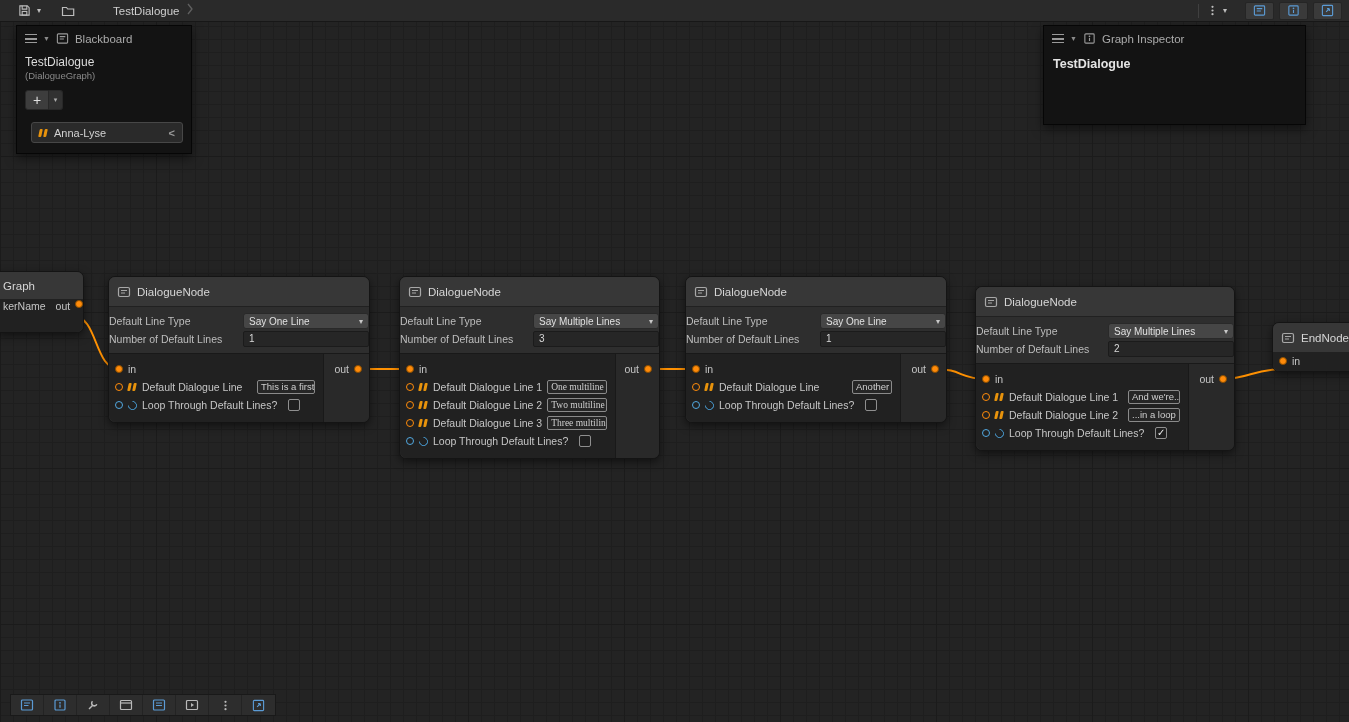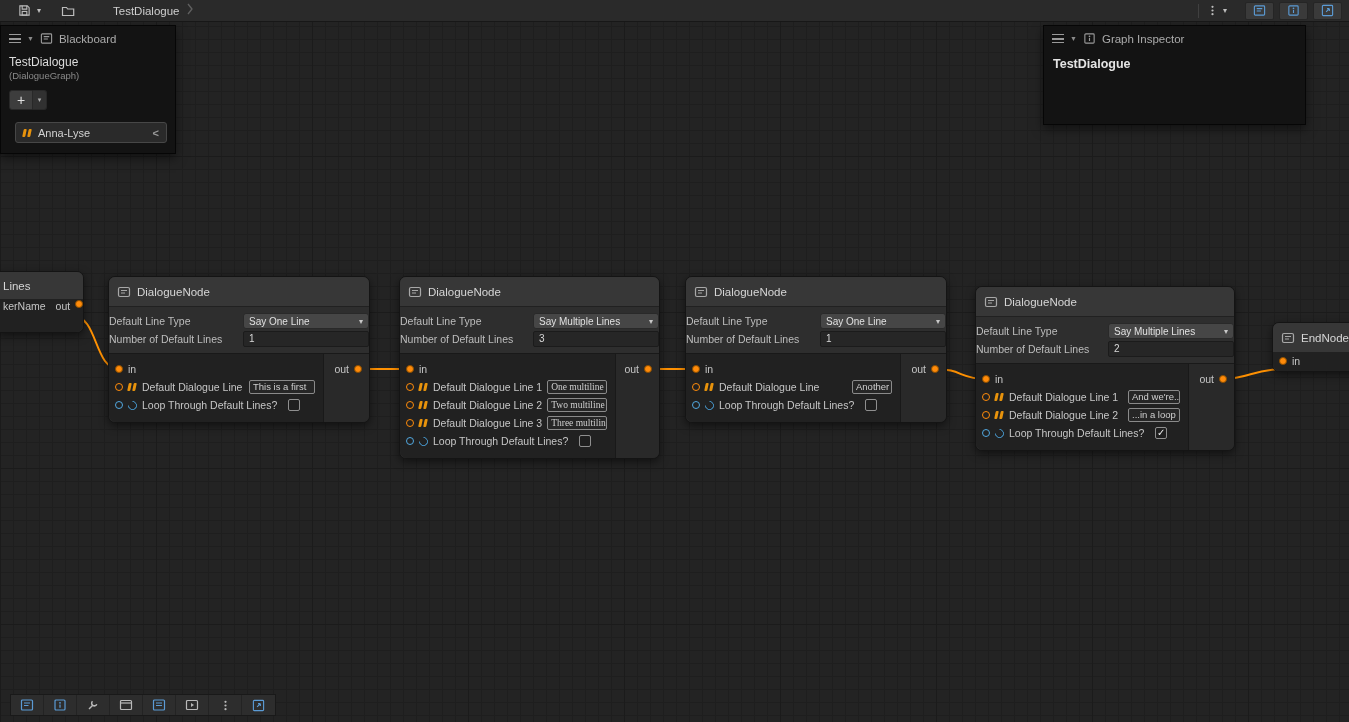--- a/index.html
+++ b/index.html
@@ -49,21 +49,21 @@
   .qicon::before,.qicon::after { content:""; position:absolute; top:0; width:3px; height:8px;
     background:#e8930c; transform:skewX(-12deg); border-radius:1px; }
   .qicon::before{ left:0; } .qicon::after{ left:5px; }
   .licon { width:9px; height:9px; border:1.5px solid #4aa0d8; border-radius:50%;
     border-left-color:transparent; transform:rotate(45deg); flex:none; }
   .checkbox { width:12px; height:12px; margin-left:6px; background:#1f1f1f; border:1px solid #8f8f8f;
     border-radius:2px; color:#ececec; font-size:10px; line-height:10px; text-align:center; flex:none; }
   .tfield { margin-left:auto; margin-right:8px; height:14px; background:#262626; border:1px solid #8a8a8a;
     border-radius:2px; font-size:9.5px; color:#cfcfcf; line-height:12px; padding:0 3px;
     white-space:nowrap; overflow:hidden; flex:none; }
-  .w66{width:66px;} .w60{width:60px;font-family:Liberation Serif, serif;} .w58{width:40px;} .w52{width:52px;}
+  .w66{width:58px;} .w60{width:60px;font-family:Liberation Serif, serif;} .w58{width:40px;} .w52{width:52px;}
 
   
   .speaker { border-radius:0 7px 7px 0; }
   .speaker .ntitle { height:28px; padding:0 4px; border-radius:0 6px 0 0; }
   .srow { display:flex; align-items:flex-start; gap:5px; height:32px; background:#212121;
     padding:0 7px 0 4px; border-radius:0 0 7px 0; }
   .srow .spacer { flex:1; }
   .endrow { display:flex; align-items:center; gap:5px; height:18px; background:#212121;
     padding:8px 0 10px 6px; border-radius:0 0 0 7px; }
 
@@ -114,21 +114,21 @@
 <svg class="wires" width="1349" height="722">
   <path d="M73,316 C98,316 94,369 119,369"></path>
   <path d="M358,369 C384,369 384,369 410,369"></path>
   <path d="M648,369 C672,369 672,369 696,369"></path>
   <path d="M935,369 C962,369 960,379 986,379"></path>
   <path d="M1223,379 C1248,379 1254,369 1283,369"></path>
 </svg>
 
 <div class="node speaker" style="left:-2px;top:271px;width:86px;">
   <div class="ntitle">
-    <span class="ntext">Lines</span>
+    <span class="ntext">Graph</span>
   </div>
   <div class="srow">
     <span class="port-label">kerName</span>
     <span class="spacer"></span>
     <span class="port-label">out</span>
     <span class="dot flow"></span>
   </div>
 </div>
 
 <div class="node" style="left:108px;top:276px;width:262px;">
@@ -362,21 +362,21 @@
         </svg>
       </span>
     <span class="ntext">EndNode</span>
   </div>
   <div class="endrow">
     <span class="dot flow"></span>
     <span class="port-label">in</span>
   </div>
 </div>
 
-<div class="panel" style="left:0;top:25px;width:176px;height:129px;">
+<div class="panel" style="left:16px;top:25px;width:176px;height:129px;">
   <div class="phead">
     <span class="hamb"></span>
     <span class="caret">▼</span>
     <span class="picon"><svg viewBox="0 0 14 14" width="13" height="13" fill="none" stroke="currentColor" stroke-width="1.2">
           <rect x="1.5" y="2" width="11" height="10" rx="1"></rect>
           <path d="M4 5h6M4 7.5h4.5"></path>
         </svg></span>
     <span>Blackboard</span>
   </div>
   <div class="bbname">TestDialogue</div>

